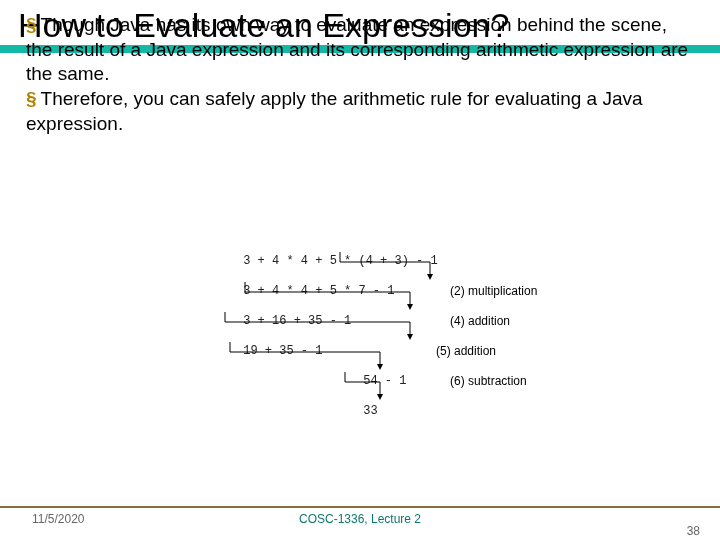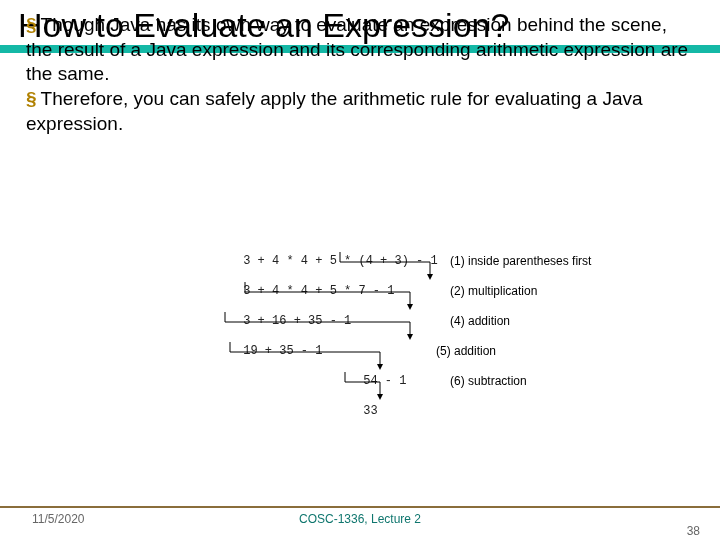--- a/index.html
+++ b/index.html
@@ -119,21 +119,20 @@
   </div>
 
   <div class="worked">
 
     <div class="line">
       <span>3 + 4 * 4 + 5 * (4 + 3) - 1</span>
       <svg width="300" height="40" style="left:0;top:0">
         <path d="M140 12 L140 22 L230 22 L230 34" stroke="#000" fill="none"></path>
         <polygon points="227,34 233,34 230,40" fill="#000"></polygon>
       </svg>
-      <span class="label" style="left:250px;top:14px">(1) inside parentheses first</span>
     </div>
 
     <div class="line">
       <span>3 + 4 * 4 + 5 * 7 - 1</span>
       <svg width="300" height="40" style="left:0;top:0">
         <path d="M45 12 L45 22 L210 22 L210 34" stroke="#000" fill="none"></path>
         <polygon points="207,34 213,34 210,40" fill="#000"></polygon>
       </svg>
       <span class="label" style="left:250px;top:14px">(2) multiplication</span>
     </div>

